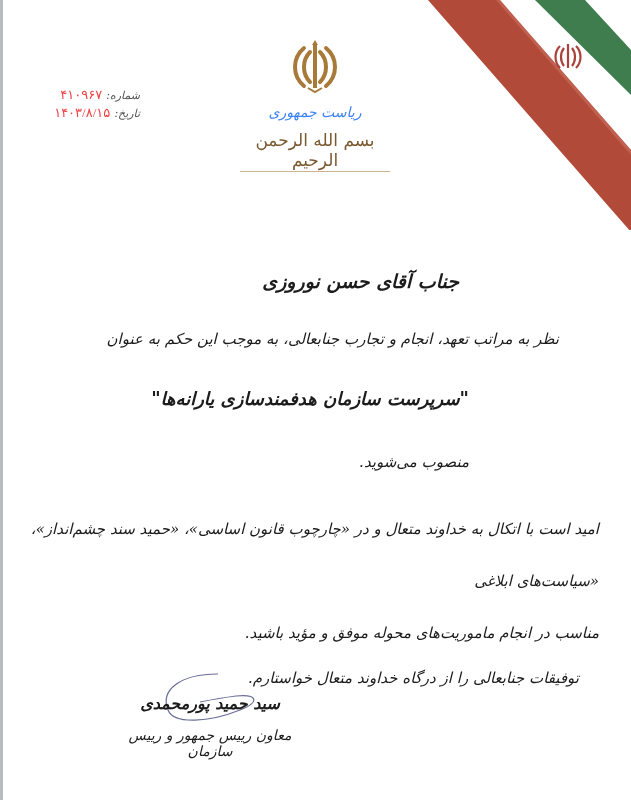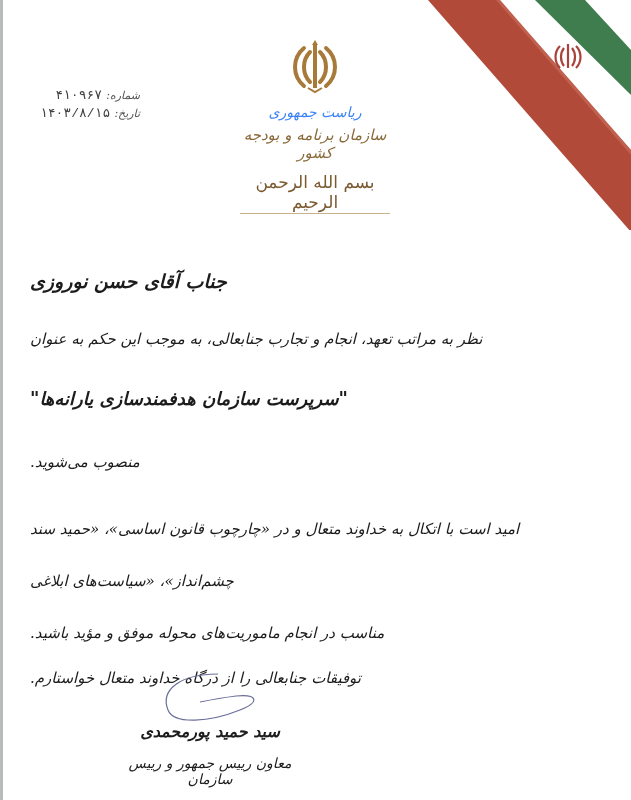--- a/index.html
+++ b/index.html
@@ -18,49 +18,49 @@
       overflow: hidden;
     }
     .flag svg { display: block; }
     .ref {
       position: absolute; left: 30px; top: 86px; width: 110px;
       direction: rtl; text-align: right;
       font-size: 13px; line-height: 17px;
     }
     .ref .row { white-space: nowrap; }
     .ref .label { color: #555; font-style: italic; font-size: 11px; }
-    .ref .val { color: #404040; font-family: Liberation Mono, monospace; letter-spacing: 1px; }
+    .ref .val { color: #ef4444; font-family: Liberation Serif, serif; letter-spacing: 1px; }
     .letterhead {
       position: absolute; left: 240px; top: 38px; width: 150px;
       text-align: center; direction: rtl;
     }
     .emblem { display: block; margin: 0 auto; }
     .lh-line1 { font-size: 14px; color: #3b82f6; margin-top: 10px; font-style: italic; }
     .lh-line2 { font-size: 15px; color: #8a6a3a; margin-top: 6px; font-style: italic; letter-spacing: 0.5px; }
     .basmala {
       margin: 10px auto 0; font-size: 17px; color: #7a5a30;
       border-bottom: 1px solid #c8b38e; display: inline-block; padding: 0 4px 1px;
     }
     .body {
-      position: absolute; left: 30px; right: 54px; top: 270px;
-      direction: rtl; text-align: left; font-style: italic;
+      position: absolute; left: 30px; right: 32px; top: 270px;
+      direction: rtl; text-align: right; font-style: italic;
     }
     .recipient { font-size: 19px; font-weight: bold; margin-right: 140px; }
     .para { font-size: 15px; line-height: 22px; }
     .p1 { margin-top: 36px; margin-right: 40px; }
     .title-line { margin-top: 38px; font-size: 18px; font-weight: bold; margin-right: 130px; }
     .appointed { margin-top: 42px; margin-right: 130px; }
     .wish { margin-top: 30px; line-height: 52px; }
     .closing { margin-top: 8px; margin-right: 20px; }
     .signature {
       position: absolute; left: 110px; top: 670px; width: 200px;
       direction: rtl; text-align: center; font-style: italic;
     }
     .sig-scribble { position: absolute; left: 30px; top: 0; }
-    .sig-name { position: relative; margin-top: 52px; font-size: 16px; font-weight: bold; }
+    .sig-name { position: relative; margin-top: 24px; font-size: 16px; font-weight: bold; }
     .sig-title { position: relative; margin-top: 14px; font-size: 14px; }
   </style>
 </head>
 <body>
 
 <div class="left-edge"></div>
 
 <div class="flag">
   <svg width="231" height="230" viewBox="0 0 231 230" xmlns="http://www.w3.org/2000/svg">
 
@@ -96,21 +96,20 @@
       <path d="M14,10 C2,20 2,38 14,48"></path>
       <path d="M20,14 C12,22 12,36 20,44"></path>
       <path d="M36,10 C48,20 48,38 36,48"></path>
       <path d="M30,14 C38,22 38,36 30,44"></path>
     </g>
     <rect x="23" y="6" width="4" height="44" fill="#a87a3a"></rect>
     <path d="M25,2 L28,7 L22,7 Z" fill="#a87a3a"></path>
     <path d="M18,50 L25,54 L32,50" fill="none" stroke="#a87a3a" stroke-width="2"></path>
   </svg>
   <div class="lh-line1">ریاست جمهوری</div>
-  <div class="lh-line2">سازمان برنامه و بودجه کشور</div>
   <div class="basmala">بسم الله الرحمن الرحیم</div>
 </div>
 
 <div class="body">
   <div class="recipient">جناب آقای حسن نوروزی</div>
   <div class="para p1">نظر به مراتب تعهد، انجام و تجارب جنابعالی، به موجب این حکم به عنوان</div>
   <div class="title-line">"سرپرست سازمان هدفمندسازی یارانه‌ها"</div>
   <div class="para appointed">منصوب می‌شوید.</div>
   <div class="para wish">
     <div>امید است با اتکال به خداوند متعال و در «چارچوب قانون اساسی»، «حمید سند چشم‌انداز»، «سیاست‌های ابلاغی</div>

